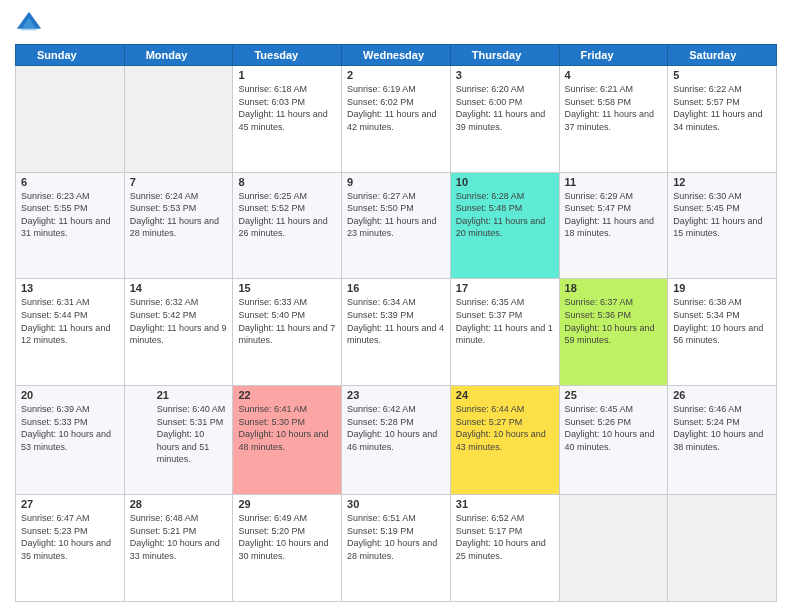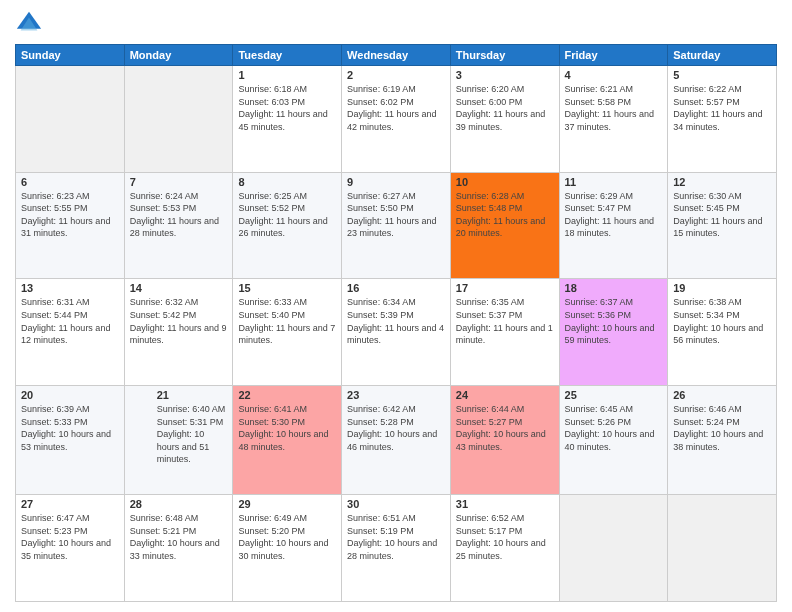--- a/index.html
+++ b/index.html
@@ -63,21 +63,21 @@
       flex: 1;
       border-collapse: collapse;
       width: 100%;
       table-layout: fixed;
     }
     .calendar th {
       background: #2176c7;
       color: #fff;
       font-size: 11px;
       font-weight: bold;
-      padding: 4px 5px;
+      padding: 4px 21px;
       text-align: left;
       border: 1px solid #1a5fa0;
     }
     .calendar td {
       border: 1px solid #ccc;
       vertical-align: top;
       padding: 3px 5px;
       font-size: 9.5px;
       color: #333;
       background: #fff;
@@ -172,21 +172,21 @@
             <div class="day-info">Sunrise: 6:24 AM<br>Sunset: 5:53 PM<br>Daylight: 11 hours and 28 minutes.</div>
           </td>
           <td style="background: rgb(245, 247, 250);">
             <div class="day-number">8</div>
             <div class="day-info">Sunrise: 6:25 AM<br>Sunset: 5:52 PM<br>Daylight: 11 hours and 26 minutes.</div>
           </td>
           <td style="background: rgb(245, 247, 250);">
             <div class="day-number">9</div>
             <div class="day-info">Sunrise: 6:27 AM<br>Sunset: 5:50 PM<br>Daylight: 11 hours and 23 minutes.</div>
           </td>
-          <td style="background: #f97316;">
+          <td style="background: #5eead4;">
             <div class="day-number">10</div>
             <div class="day-info">Sunrise: 6:28 AM<br>Sunset: 5:48 PM<br>Daylight: 11 hours and 20 minutes.</div>
           </td>
           <td style="background: rgb(245, 247, 250);">
             <div class="day-number">11</div>
             <div class="day-info">Sunrise: 6:29 AM<br>Sunset: 5:47 PM<br>Daylight: 11 hours and 18 minutes.</div>
           </td>
           <td style="background: rgb(245, 247, 250);">
             <div class="day-number">12</div>
             <div class="day-info">Sunrise: 6:30 AM<br>Sunset: 5:45 PM<br>Daylight: 11 hours and 15 minutes.</div>
@@ -206,21 +206,21 @@
             <div class="day-info">Sunrise: 6:33 AM<br>Sunset: 5:40 PM<br>Daylight: 11 hours and 7 minutes.</div>
           </td>
           <td style="background: rgb(255, 255, 255);">
             <div class="day-number">16</div>
             <div class="day-info">Sunrise: 6:34 AM<br>Sunset: 5:39 PM<br>Daylight: 11 hours and 4 minutes.</div>
           </td>
           <td style="background: rgb(255, 255, 255); margin-left: 8px;">
             <div class="day-number">17</div>
             <div class="day-info">Sunrise: 6:35 AM<br>Sunset: 5:37 PM<br>Daylight: 11 hours and 1 minute.</div>
           </td>
-          <td style="background: #f0abfc;">
+          <td style="background: #bef264;">
             <div class="day-number">18</div>
             <div class="day-info">Sunrise: 6:37 AM<br>Sunset: 5:36 PM<br>Daylight: 10 hours and 59 minutes.</div>
           </td>
           <td style="background: rgb(255, 255, 255);">
             <div class="day-number">19</div>
             <div class="day-info">Sunrise: 6:38 AM<br>Sunset: 5:34 PM<br>Daylight: 10 hours and 56 minutes.</div>
           </td>
         </tr>
         <tr style="background: rgb(240, 244, 248);">
           <td style="background: rgb(245, 247, 250);">
@@ -232,21 +232,21 @@
             <div class="day-info">Sunrise: 6:40 AM<br>Sunset: 5:31 PM<br>Daylight: 10 hours and 51 minutes.</div>
           </td>
           <td style="background: #fca5a5;">
             <div class="day-number">22</div>
             <div class="day-info">Sunrise: 6:41 AM<br>Sunset: 5:30 PM<br>Daylight: 10 hours and 48 minutes.</div>
           </td>
           <td style="background: rgb(245, 247, 250);">
             <div class="day-number">23</div>
             <div class="day-info">Sunrise: 6:42 AM<br>Sunset: 5:28 PM<br>Daylight: 10 hours and 46 minutes.</div>
           </td>
-          <td style="background: #fca5a5; margin-top: 20px;">
+          <td style="background: #fde047; margin-top: 20px;">
             <div class="day-number">24</div>
             <div class="day-info">Sunrise: 6:44 AM<br>Sunset: 5:27 PM<br>Daylight: 10 hours and 43 minutes.</div>
           </td>
           <td style="background: rgb(245, 247, 250); margin-left: 36px;">
             <div class="day-number">25</div>
             <div class="day-info">Sunrise: 6:45 AM<br>Sunset: 5:26 PM<br>Daylight: 10 hours and 40 minutes.</div>
           </td>
           <td style="background: rgb(245, 247, 250);">
             <div class="day-number">26</div>
             <div class="day-info">Sunrise: 6:46 AM<br>Sunset: 5:24 PM<br>Daylight: 10 hours and 38 minutes.</div>

